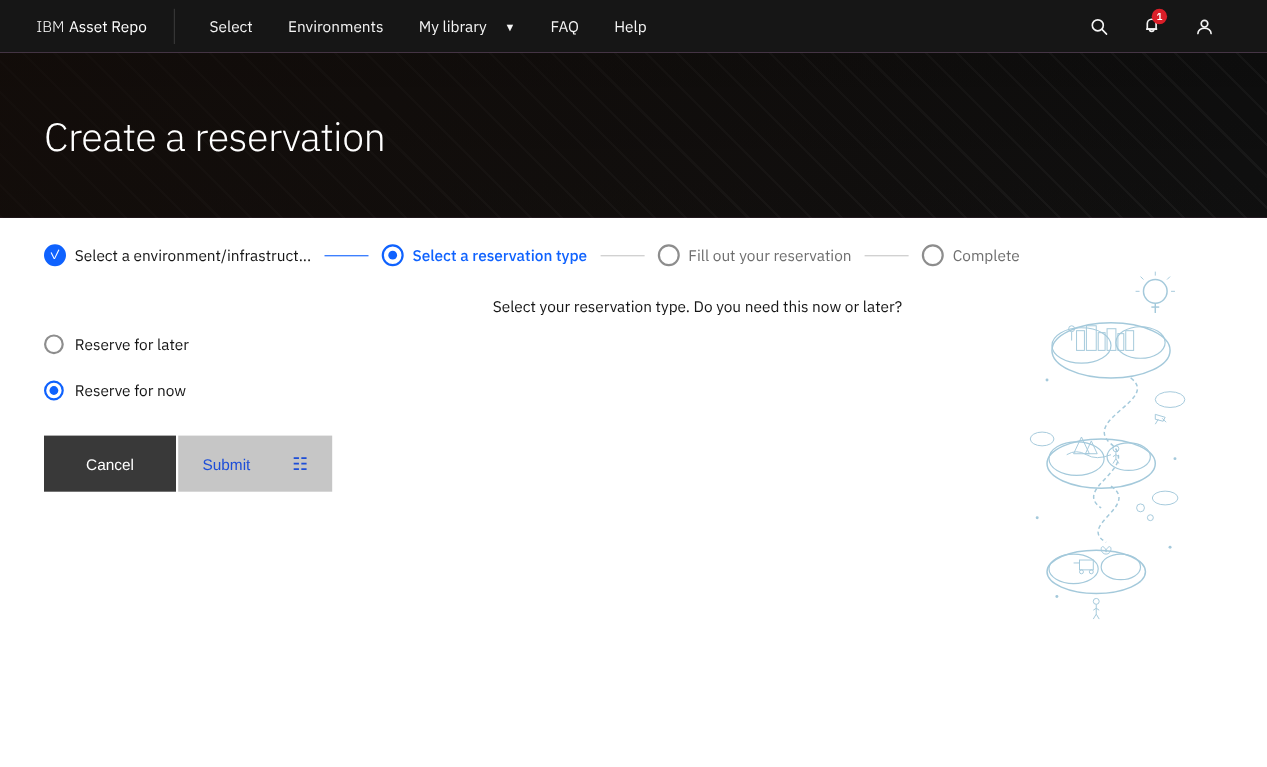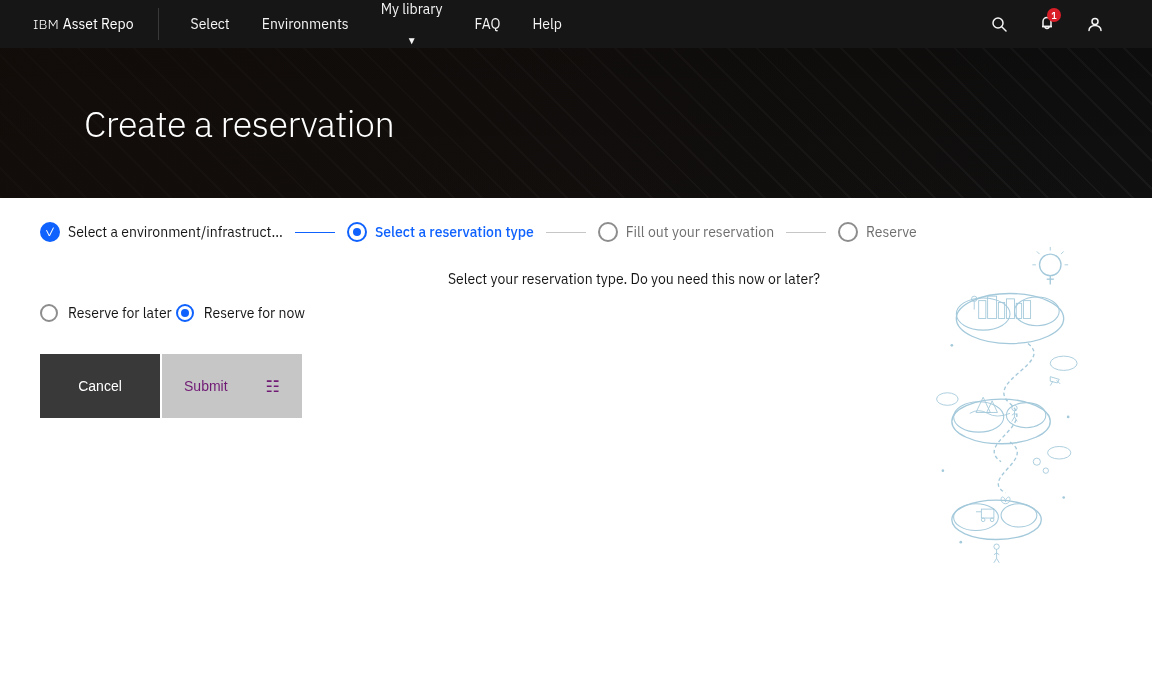--- a/index.html
+++ b/index.html
@@ -52,21 +52,20 @@
       padding: 0 16px;
       height: 48px;
       display: flex;
       align-items: center;
       cursor: pointer;
       text-decoration: none;
       white-space: nowrap;
     }
     .navbar-link.with-arrow {
       gap: 16px;
-      flex-direction: column;
     }
     .navbar-icons {
       display: flex;
       align-items: center;
       gap: 0;
     }
     .navbar-icon-btn {
       width: 48px;
       height: 48px;
       display: flex;
@@ -93,21 +92,20 @@
     }
 
     
     .hero {
       position: relative;
       height: 150px;
       background: #701a75;
       overflow: hidden;
       display: flex;
       align-items: center;
-      padding-left: 44px;
     }
     .hero-bg {
       position: absolute;
       inset: 0;
       background: linear-gradient(rgba(0,0,0,0.5), rgba(0,0,0,0.4)),
                   repeating-linear-gradient(
                     45deg,
                     #2a2a2a 0px, #2a2a2a 2px,
                     #1a1a1a 2px, #1a1a1a 20px
                   );
@@ -203,22 +201,22 @@
 
     
     .form-question {
       font-size: 14px;
       color: #161616;
       margin-bottom: 16px;
       text-align: right;
     }
     .radio-group {
       display: flex;
-      flex-direction: row;
-      gap: 4px;
+      flex-direction: column;
+      gap: 24px;
       margin-bottom: 32px;
     }
     .radio-item {
       display: flex;
       align-items: center;
       gap: 10px;
       cursor: pointer;
       font-size: 14px;
       color: #161616;
     }
@@ -244,21 +242,21 @@
       background: #0f62fe;
     }
 
     
     .button-row {
       display: flex;
       gap: 2px;
       flex-wrap: wrap;
     }
     .btn {
-      height: 64px;
+      height: 51px;
       padding: 0 16px;
       font-size: 14px;
       border: none;
       cursor: pointer;
       display: flex;
       align-items: center;
       gap: 8px;
       font-weight: 400;
       min-width: 120px;
       justify-content: center;
@@ -266,21 +264,21 @@
     .btn-cancel {
       background: #393939;
       color: #fff;
     }
     .btn-reset {
       background: #393939;
       color: #fff;
     }
     .btn-submit {
       background: #c6c6c6;
-      color: #701a75;
+      color: #1d4ed8;
       cursor: not-allowed;
       min-width: 140px;
       gap: 38px;
     }
     .submit-icon {
       font-size: 16px;
     }
 
     
     .illustration-area {
@@ -386,21 +384,21 @@
 
         <div class="step-item">
           <div class="step-circle inactive"></div>
           <span class="step-label inactive">Fill out your reservation</span>
         </div>
 
         <div class="step-connector"></div>
 
         <div class="step-item">
           <div class="step-circle inactive"></div>
-          <span class="step-label inactive">Reserve</span>
+          <span class="step-label inactive">Complete</span>
         </div>
 
       </div>
     </div>
 
     <p class="form-question">Select your reservation type. Do you need this now or later?</p>
 
     <div class="radio-group">
 
       <label class="radio-item">

